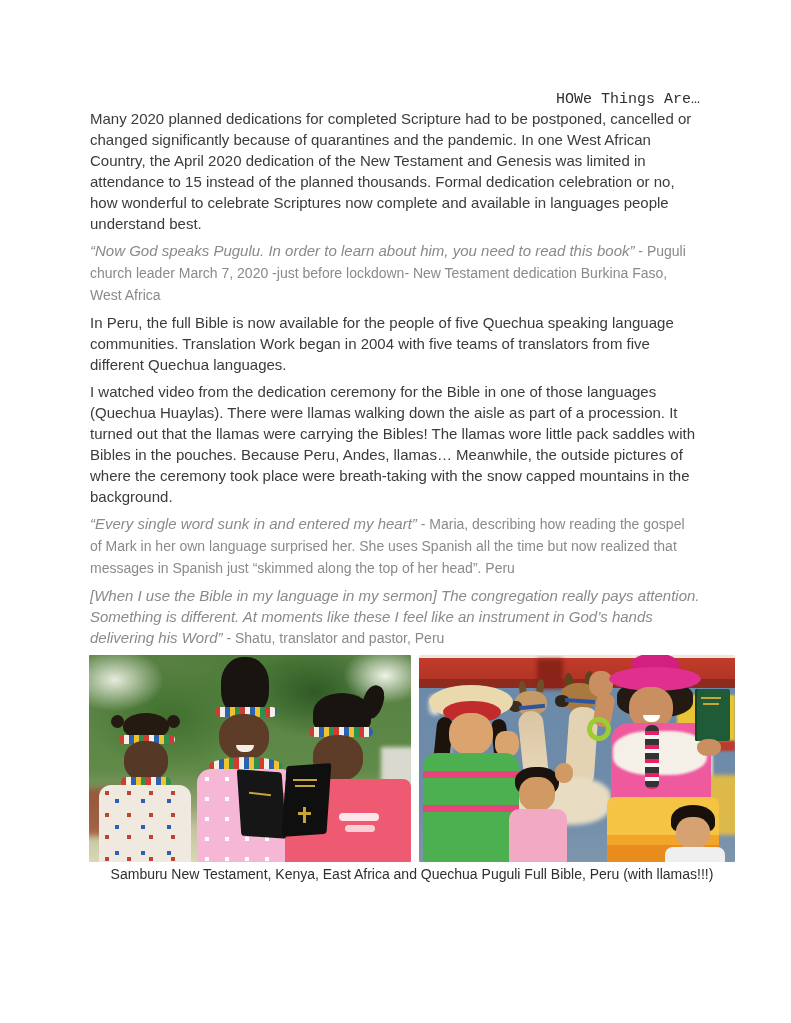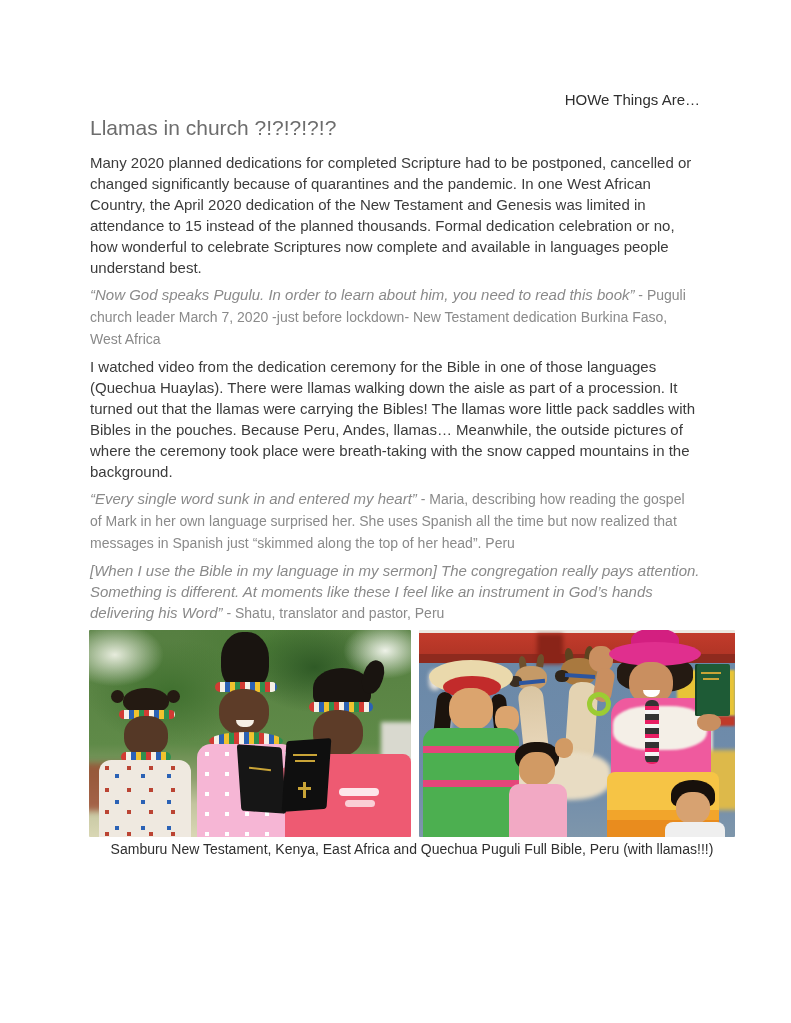--- a/index.html
+++ b/index.html
@@ -1,19 +1,19 @@
 <!DOCTYPE html>
 <html><head>
 <meta charset="utf-8">
 <style>
   html,body{margin:0;padding:0;background:#ffffff;width:791px;height:1023px;overflow:hidden;}
   body{font-family:"Liberation Sans","DejaVu Sans",sans-serif;color:#3b3b3b;}
   .page{padding:92px 91px 0 90px;}
 
-  .masthead-block{text-align:right;color:#2f2f2f;}
+  .masthead-block{text-align:right;color:#2f2f2f;font-family:Liberation Mono, monospace;}
   .masthead{font-size:15px;line-height:16px;}
   .issue-date{font-size:14px;line-height:16px;}
 
   .headline{font-size:21px;line-height:25px;font-weight:400;color:#6d6d6d;margin:7px 0 12px 0;}
 
   p.body{font-size:15px;line-height:21px;color:#3b3b3b;margin:0 0 6px 0;}
   p.quote{font-size:15px;line-height:21px;color:#8a8a8a;margin:0 0 6px 0;}
   .qtext{font-style:italic;}
   .qattr{font-style:normal;font-size:14px;}
   .closing{margin-top:18px;}
@@ -39,26 +39,26 @@
 </style>
 </head>
 <body>
 
 <div class="page">
 
   <div class="masthead-block">
     <div class="masthead">HOWe Things Are…</div>
   </div>
 
-  <div class="headline">Llamas in church ?!?!?!?!?</div>
 
   <p class="body">Many 2020 planned dedications for completed Scripture had to be postponed, cancelled or changed significantly because of quarantines and the pandemic. In one West African Country, the April 2020 dedication of the New Testament and Genesis was limited in attendance to 15 instead of the planned thousands. Formal dedication celebration or no, how wonderful to celebrate Scriptures now complete and available in languages people understand best.</p>
 
   <p class="quote"><span class="qtext">“Now God speaks Pugulu. In order to learn about him, you need to read this book”</span><span class="qattr"> - Puguli church leader March 7, 2020 -just before lockdown- New Testament dedication Burkina Faso, West Africa</span></p>
 
+  <p class="body">In Peru, the full Bible is now available for the people of five Quechua speaking language communities. Translation Work began in 2004 with five teams of translators from five different Quechua languages.</p>
 
   <p class="body">I watched video from the dedication ceremony for the Bible in one of those languages (Quechua Huaylas). There were llamas walking down the aisle as part of a procession. It turned out that the llamas were carrying the Bibles! The llamas wore little pack saddles with Bibles in the pouches. Because Peru, Andes, llamas…  Meanwhile, the outside pictures of where the ceremony took place were breath-taking with the snow capped mountains in the background.</p>
 
   <p class="quote"><span class="qtext">“Every single word sunk in and entered my heart”</span><span class="qattr"> - Maria, describing how reading the gospel of Mark in her own language surprised her. She uses Spanish all the time but now realized that messages in Spanish just “skimmed along the top of her head”.  Peru</span></p>
 
   <p class="quote"><span class="qtext">[When I use the Bible in my language in my sermon] The congregation really pays attention. Something is different. At moments like these I feel like an instrument in God’s hands delivering his Word”</span><span class="qattr"> - Shatu, translator and pastor, Peru</span></p>
 
   <div class="photo-row">
 
     <div class="photo photo-kenya">

